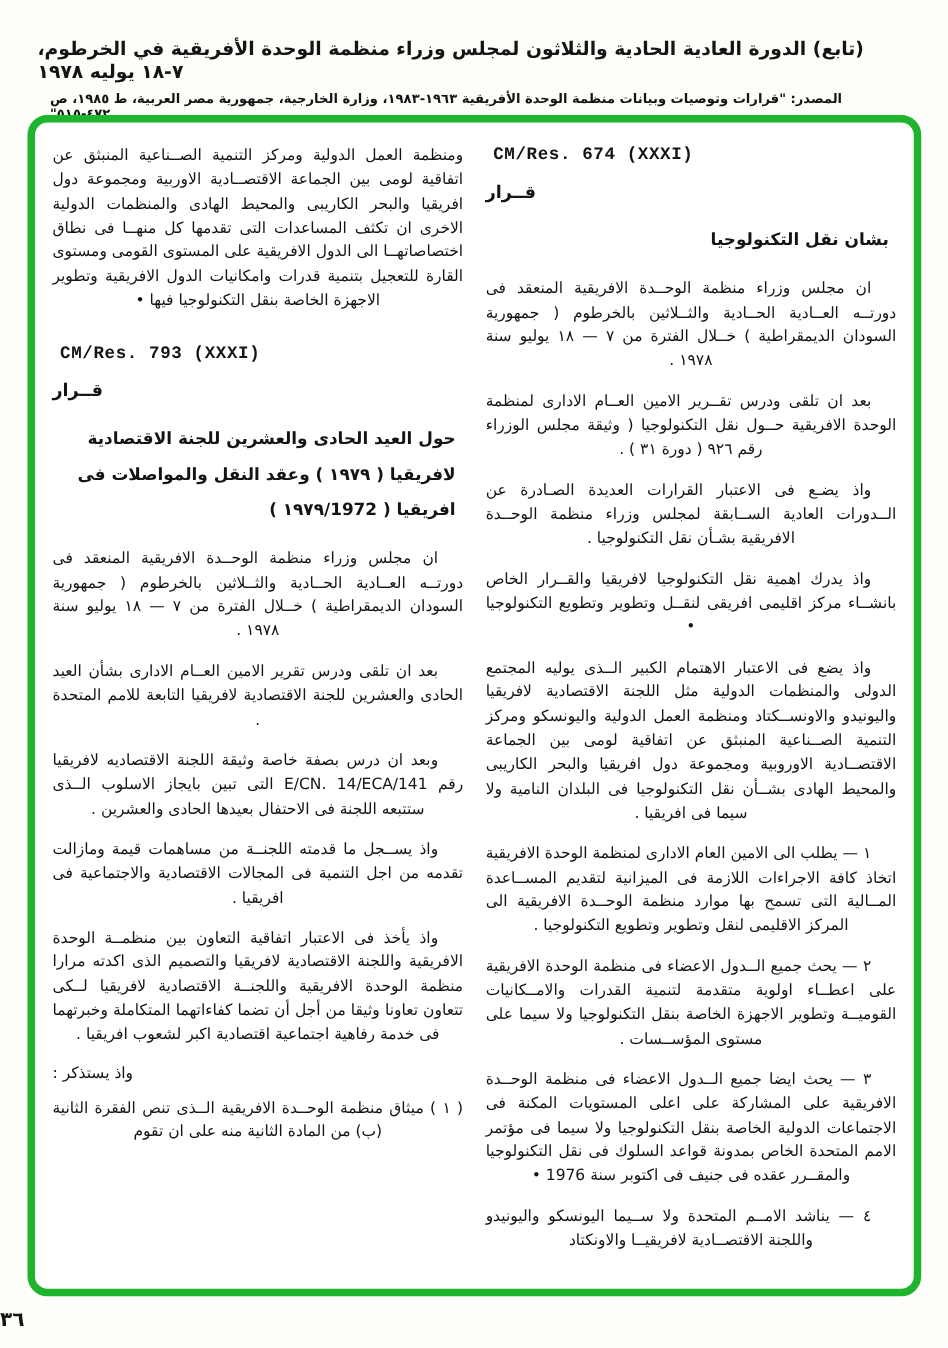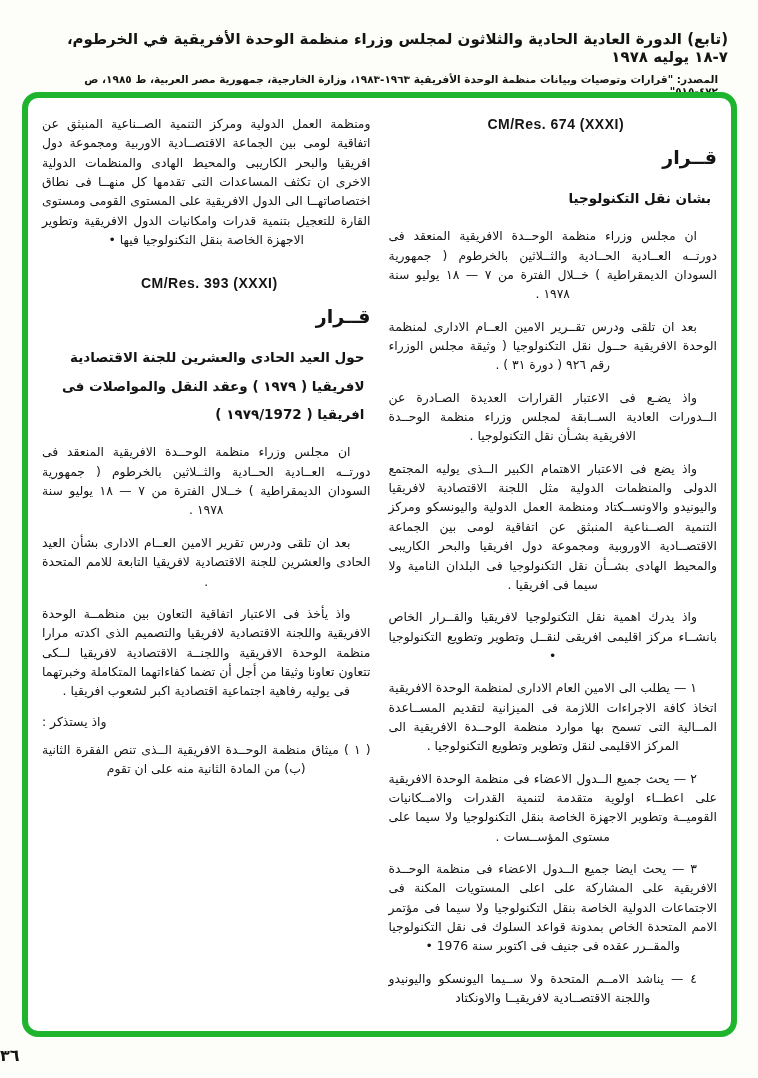--- a/index.html
+++ b/index.html
@@ -2,49 +2,49 @@
 <html lang="ar"><head>
 <meta charset="utf-8">
 <style>
   html,body { margin:0; padding:0; }
   body {
     width:758px; height:1078px; position:relative;
     background:#fdfdfa; color:#141414;
     font-family:"DejaVu Sans", sans-serif;
     overflow:hidden;
   }
-  .page-header { text-align:right; }
+  .page-header { text-align:left; }
   .header-line1 {
     margin-top:30px; font-size:15px; font-weight:bold;
     direction:rtl; padding:0 30px;
   }
   .header-line2 {
     margin-top:7px; font-size:10.5px; font-weight:bold;
     direction:rtl; padding:0 40px;
   }
   .frame {
     position:absolute; left:22px; top:92px;
     width:715px; height:945px; box-sizing:border-box;
     border:6px solid #1eb42d; border-radius:16px;
     background:#ffffff; overflow:hidden;
   }
   .columns {
     display:flex; gap:18px; direction:rtl;
     padding:12px 14px; height:100%; box-sizing:border-box;
   }
   .col { flex:1; direction:rtl; min-width:0; }
   .res-ref {
-    direction:ltr; text-align:center;
-    font-family:Liberation Sans, sans-serif;
+    direction:ltr; text-align:left;
+    font-family:Liberation Mono, monospace;
     font-size:14px; font-weight:bold; letter-spacing:.5px;
     margin:6px 0 12px 6px;
   }
   .res-ref.shift { margin-top:26px; }
   .res-heading {
-    text-align:right; font-weight:bold; font-size:19px;
+    text-align:left; font-weight:bold; font-size:14px;
     margin:14px 0 16px; letter-spacing:1px;
   }
   .res-title {
     text-align:right; font-weight:bold; font-size:13.5px;
     line-height:2.1; margin:4px 6px 14px;
   }
   p.para {
     font-size:12.4px; line-height:1.56; font-weight:500;
     text-align:justify; text-align-last:center;
     text-indent:20px; margin:4px 0 13px;
@@ -70,36 +70,38 @@
 <div class="frame">
   <div class="columns">
 
     <div class="col">
       <div class="res-ref">CM/Res. 674 (XXXI)</div>
       <div class="res-heading">قــرار</div>
       <div class="res-title">بشان نقل التكنولوجيا</div>
       <p class="para">ان مجلس وزراء منظمة الوحــدة الافريقية المنعقد فى دورتــه العــادية الحــادية والثــلاثين بالخرطوم ( جمهورية السودان الديمقراطية ) خــلال الفترة من ٧ — ١٨ يوليو سنة ١٩٧٨ .</p>
       <p class="para">بعد ان تلقى ودرس تقــرير الامين العــام الادارى لمنظمة الوحدة الافريقية حــول نقل التكنولوجيا ( وثيقة مجلس الوزراء رقم ٩٢٦ ( دورة ٣١ ) .</p>
       <p class="para">واذ يضـع فى الاعتبار القرارات العديدة الصـادرة عن الــدورات العادية الســابقة لمجلس وزراء منظمة الوحــدة الافريقية بشـأن نقل التكنولوجيا .</p>
+      <p class="para">واذ يدرك اهمية نقل التكنولوجيا لافريقيا والقــرار الخاص بانشــاء مركز اقليمى افريقى لنقــل وتطوير وتطويع التكنولوجيا •</p>
       <p class="para">واذ يضع فى الاعتبار الاهتمام الكبير الــذى يوليه المجتمع الدولى والمنظمات الدولية مثل اللجنة الاقتصادية لافريقيا واليونيدو والاونســكتاد ومنظمة العمل الدولية واليونسكو ومركز التنمية الصــناعية المنبثق عن اتفاقية لومى بين الجماعة الاقتصــادية الاوروبية ومجموعة دول افريقيا والبحر الكاريبى والمحيط الهادى بشــأن نقل التكنولوجيا فى البلدان النامية ولا سيما فى افريقيا .</p>
-      <p class="para">واذ يدرك اهمية نقل التكنولوجيا لافريقيا والقــرار الخاص بانشــاء مركز اقليمى افريقى لنقــل وتطوير وتطويع التكنولوجيا •</p>
       <p class="para">١ — يطلب الى الامين العام الادارى لمنظمة الوحدة الافريقية اتخاذ كافة الاجراءات اللازمة فى الميزانية لتقديم المســاعدة المــالية التى تسمح بها موارد منظمة الوحــدة الافريقية الى المركز الاقليمى لنقل وتطوير وتطويع التكنولوجيا .</p>
       <p class="para">٢ — يحث جميع الــدول الاعضاء فى منظمة الوحدة الافريقية على اعطــاء اولوية متقدمة لتنمية القدرات والامــكانيات القوميــة وتطوير الاجهزة الخاصة بنقل التكنولوجيا ولا سيما على مستوى المؤســسات .</p>
       <p class="para">٣ — يحث ايضا جميع الــدول الاعضاء فى منظمة الوحــدة الافريقية على المشاركة على اعلى المستويات المكنة فى الاجتماعات الدولية الخاصة بنقل التكنولوجيا ولا سيما فى مؤتمر الامم المتحدة الخاص بمدونة قواعد السلوك فى نقل التكنولوجيا والمقــرر عقده فى جنيف فى اكتوبر سنة 1976 •</p>
       <p class="para">٤ — يناشد الامــم المتحدة ولا ســيما اليونسكو واليونيدو واللجنة الاقتصــادية لافريقيــا والاونكتاد</p>
     </div>
 
     <div class="col">
       <p class="para continuation">ومنظمة العمل الدولية ومركز التنمية الصــناعية المنبثق عن اتفاقية لومى بين الجماعة الاقتصــادية الاوربية ومجموعة دول افريقيا والبحر الكاريبى والمحيط الهادى والمنظمات الدولية الاخرى ان تكثف المساعدات التى تقدمها كل منهــا فى نطاق اختصاصاتهــا الى الدول الافريقية على المستوى القومى ومستوى القارة للتعجيل بتنمية قدرات وامكانيات الدول الافريقية وتطوير الاجهزة الخاصة بنقل التكنولوجيا فيها •</p>
-      <div class="res-ref shift">CM/Res. 393 (XXXI)</div>
+      <div class="res-ref shift">CM/Res. 793 (XXXI)</div>
       <div class="res-heading">قــرار</div>
       <div class="res-title">حول العيد الحادى والعشرين للجنة الاقتصادية لافريقيا ( ١٩٧٩ ) وعقد النقل والمواصلات فى افريقيا ( ١٩٧٩/1972 )</div>
       <p class="para">ان مجلس وزراء منظمة الوحــدة الافريقية المنعقد فى دورتــه العــادية الحــادية والثــلاثين بالخرطوم ( جمهورية السودان الديمقراطية ) خــلال الفترة من ٧ — ١٨ يوليو سنة ١٩٧٨ .</p>
       <p class="para">بعد ان تلقى ودرس تقرير الامين العــام الادارى بشأن العيد الحادى والعشرين للجنة الاقتصادية لافريقيا التابعة للامم المتحدة .</p>
-      <p class="para">واذ يأخذ فى الاعتبار اتفاقية التعاون بين منظمــة الوحدة الافريقية واللجنة الاقتصادية لافريقيا والتصميم الذى اكدته مرارا منظمة الوحدة الافريقية واللجنــة الاقتصادية لافريقيا لــكى تتعاون تعاونا وثيقا من أجل أن تضما كفاءاتهما المتكاملة وخبرتهما فى يوليه رفاهية اجتماعية اقتصادية اكبر لشعوب افريقيا .</p>
+      <p class="para">وبعد ان درس بصفة خاصة وثيقة اللجنة الاقتصاديه لافريقيا رقم E/CN. 14/ECA/141 التى تبين بايجاز الاسلوب الــذى ستتبعه اللجنة فى الاحتفال بعيدها الحادى والعشرين .</p>
+      <p class="para">واذ يســجل ما قدمته اللجنــة من مساهمات قيمة ومازالت تقدمه من اجل التنمية فى المجالات الاقتصادية والاجتماعية فى افريقيا .</p>
+      <p class="para">واذ يأخذ فى الاعتبار اتفاقية التعاون بين منظمــة الوحدة الافريقية واللجنة الاقتصادية لافريقيا والتصميم الذى اكدته مرارا منظمة الوحدة الافريقية واللجنــة الاقتصادية لافريقيا لــكى تتعاون تعاونا وثيقا من أجل أن تضما كفاءاتهما المتكاملة وخبرتهما فى خدمة رفاهية اجتماعية اقتصادية اكبر لشعوب افريقيا .</p>
       <p class="recall">واذ يستذكر :</p>
       <p class="para continuation">( ١ ) ميثاق منظمة الوحــدة الافريقية الــذى تنص الفقرة الثانية (ب) من المادة الثانية منه على ان تقوم</p>
     </div>
 
   </div>
 </div>
 
 <div class="page-num">٣٦</div>
 
 </body></html>

